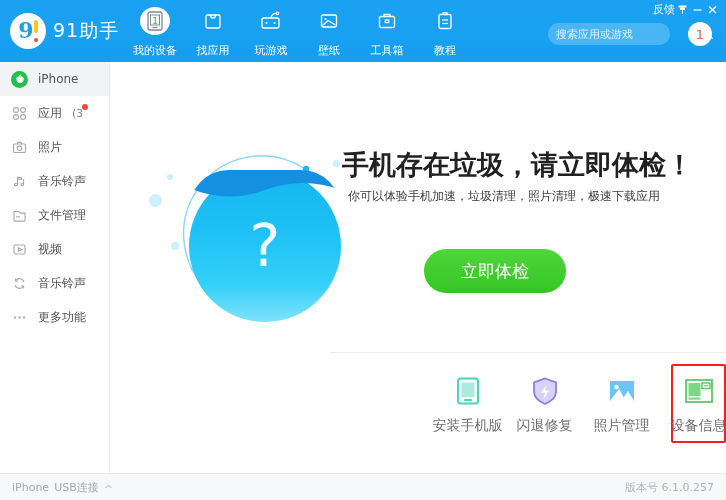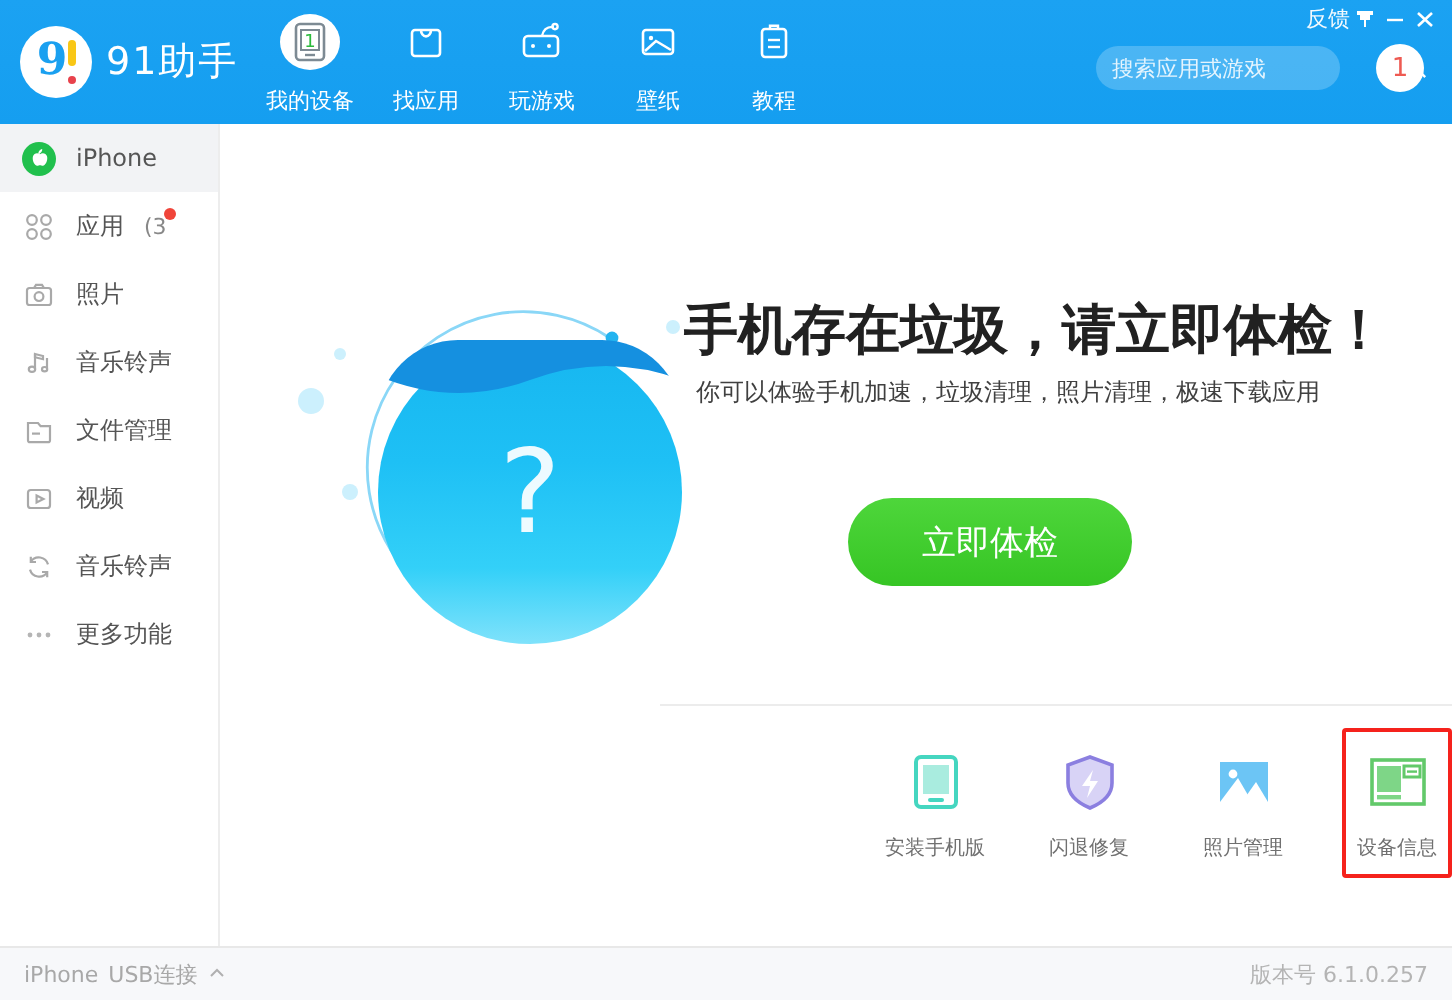--- a/index.html
+++ b/index.html
@@ -207,21 +207,21 @@
     align-items: center; cursor: pointer; padding-top: 8px;
     padding-bottom: 6px; border: 2px solid transparent;
     border-radius: 2px;
   }
   .sc.highlight { border-color: #f5221c; }
   .sc-ico {
     width: 34px; height: 34px;
     display: flex; align-items: center; justify-content: center;
   }
   .sc-label {
-    font-size: 10px; color: #707070; margin-top: 9px; white-space: nowrap;
+    font-size: 14px; color: #707070; margin-top: 9px; white-space: nowrap;
   }
 
   
   .statusbar {
     position: absolute; left: 0; bottom: 0;
     width: 726px; height: 27px;
     background: #f7f8fa; border-top: 1px solid #e8e8e8;
     display: flex; align-items: center;
     justify-content: space-between; padding: 0 12px;
   }
@@ -289,20 +289,30 @@
         <span class="nav-icon">
           <svg width="22" height="22" viewBox="0 0 22 22">
             <rect x="3.5" y="5" width="15" height="12" rx="1.5" fill="none" stroke="#ffffff" stroke-width="1.3"></rect>
             <circle cx="7.5" cy="9" r="1.1" fill="#ffffff"></circle>
             <path d="M4.5 15.5 L10 10.5 L17.5 15" fill="none" stroke="#ffffff" stroke-width="1.3"></path>
           </svg>
         </span>
         <span class="nav-label">壁纸</span>
       </div>
 
+      <div class="nav-item">
+        <span class="nav-icon">
+          <svg width="22" height="22" viewBox="0 0 22 22">
+            <rect x="3.5" y="6.5" width="15" height="11" rx="1.5" fill="none" stroke="#ffffff" stroke-width="1.3"></rect>
+            <path d="M8 6.5 v-2 h6 v2" fill="none" stroke="#ffffff" stroke-width="1.3"></path>
+            <rect x="9.3" y="10" width="3.4" height="2.6" fill="none" stroke="#ffffff" stroke-width="1.2"></rect>
+          </svg>
+        </span>
+        <span class="nav-label">工具箱</span>
+      </div>
 
       <div class="nav-item">
         <span class="nav-icon">
           <svg width="22" height="22" viewBox="0 0 22 22">
             <rect x="5" y="4.5" width="12" height="14" rx="1.6" fill="none" stroke="#ffffff" stroke-width="1.3"></rect>
             <path d="M9 4.5 v-1.6 h4 v1.6" fill="none" stroke="#ffffff" stroke-width="1.2"></path>
             <line x1="8" y1="10" x2="14" y2="10" stroke="#ffffff" stroke-width="1.2"></line>
             <line x1="8" y1="13.5" x2="14" y2="13.5" stroke="#ffffff" stroke-width="1.2"></line>
           </svg>
         </span>

